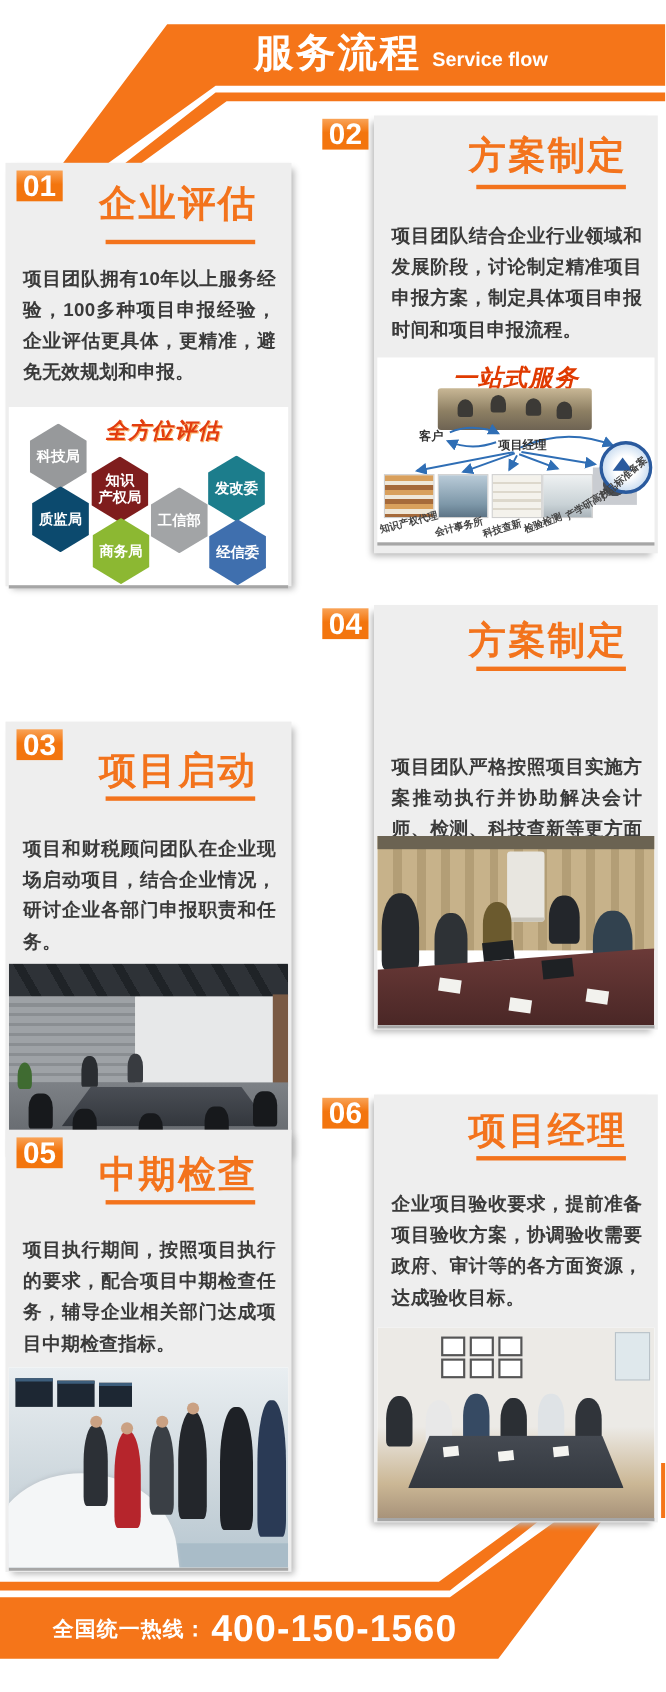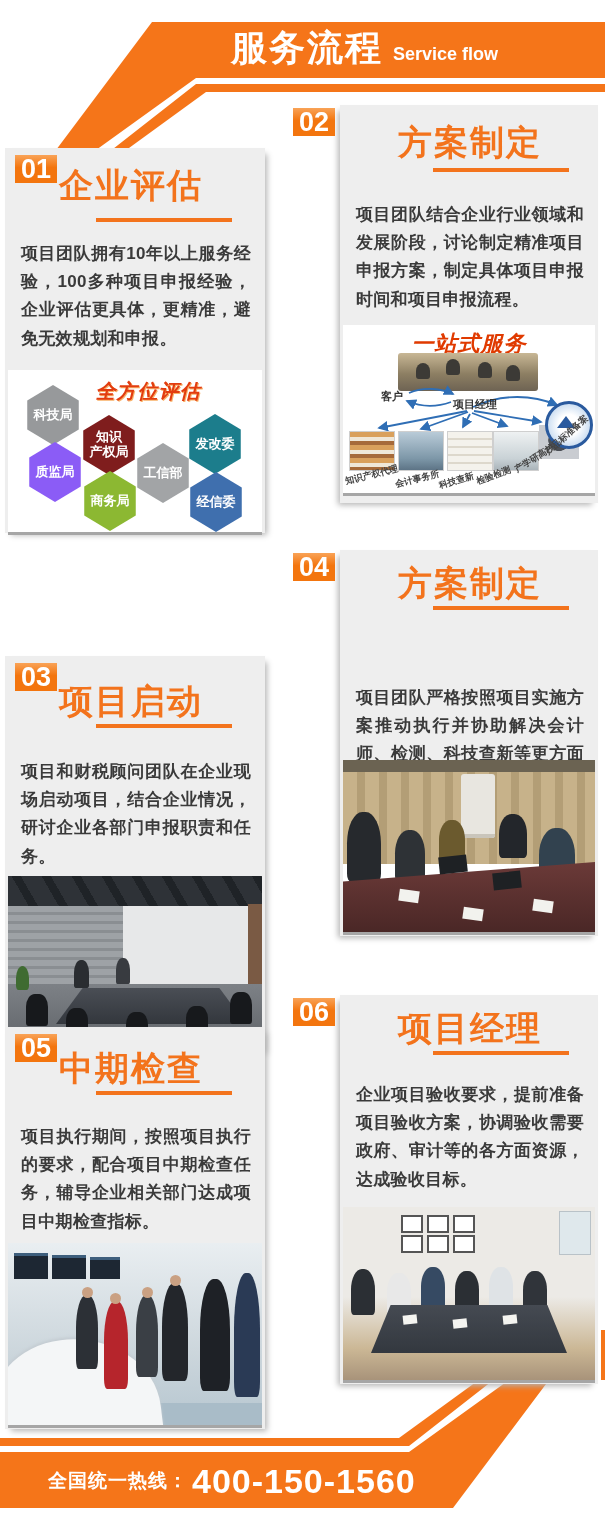--- a/index.html
+++ b/index.html
@@ -22,21 +22,21 @@
   .c1{left:5px;top:148px;width:260px;height:385px;}
   .c2{left:340px;top:105px;width:258px;height:398px;}
   .c3{left:5px;top:612px;width:260px;height:396px;margin-top:44px;}
   .c4{left:340px;top:550px;width:258px;height:386px;}
   .c5{left:5px;top:1027px;width:260px;height:402px;}
   .c6{left:340px;top:995px;width:258px;height:389px;}
   .badge{position:absolute;width:42px;height:28px;background:linear-gradient(180deg,#f9a357,#f3750e 45%);
          color:#fff;font-size:27px;font-weight:bold;display:flex;align-items:center;justify-content:center;z-index:4;}
   .card.left .badge{left:10px;top:7px;}
   .card.right .badge{left:-47px;top:3px;}
-  .title{position:absolute;left:0;right:0;margin:0;color:#f3731c;
+  .title{position:absolute;left:0;right:0;margin:0;text-align:center;color:#f3731c;
          font-size:34px;font-weight:bold;letter-spacing:2px;line-height:1;}
   .card.left .title{padding-left:54px;}
   .card.right .title{padding-left:58px;}
   .underline{position:absolute;width:136px;height:4px;background:#f3731c;}
   .card.left .underline{left:91px;}
   .card.right .underline{left:93px;}
   .c1 .title{top:20px;} .c1 .underline{top:70px;}
   .c2 .title{top:20px;} .c2 .underline{top:63px;}
   .c3 .title{top:28px;} .c3 .underline{top:68px;}
   .c4 .title{top:16px;} .c4 .underline{top:56px;}
@@ -135,21 +135,21 @@
     <div class="underline"></div>
     <p class="body">项目团队拥有10年以上服务经验，100多种项目申报经验，企业评估更具体，更精准，避免无效规划和申报。</p>
     <div class="panel hexpanel">
       <div class="hex-title" style="color: rgb(226, 60, 15);">全方位评估</div>
       <div class="hex" style="left: 17px; top: 15px; background: rgb(151, 153, 155);">
           <span class="lb">科技局</span>
         </div>
       <div class="hex" style="left: 179px; top: 44px; background: rgb(28, 125, 140);">
           <span class="lb">发改委</span>
         </div>
-      <div class="hex" style="left: 19px; top: 72px; background: #8b5cf6;">
+      <div class="hex" style="left: 19px; top: 72px; background: #0c4a6e;">
           <span class="lb">质监局</span>
         </div>
       <div class="hex" style="left: 127px; top: 73px; background: rgb(162, 164, 166);">
           <span class="lb">工信部</span>
         </div>
       <div class="hex" style="left: 73px; top: 45px; background: #7f1d1d;">
           <span class="lb">知识
 产权局</span>
         </div>
       <div class="hex" style="left: 180px; top: 102px; background: rgb(63, 111, 174);">

